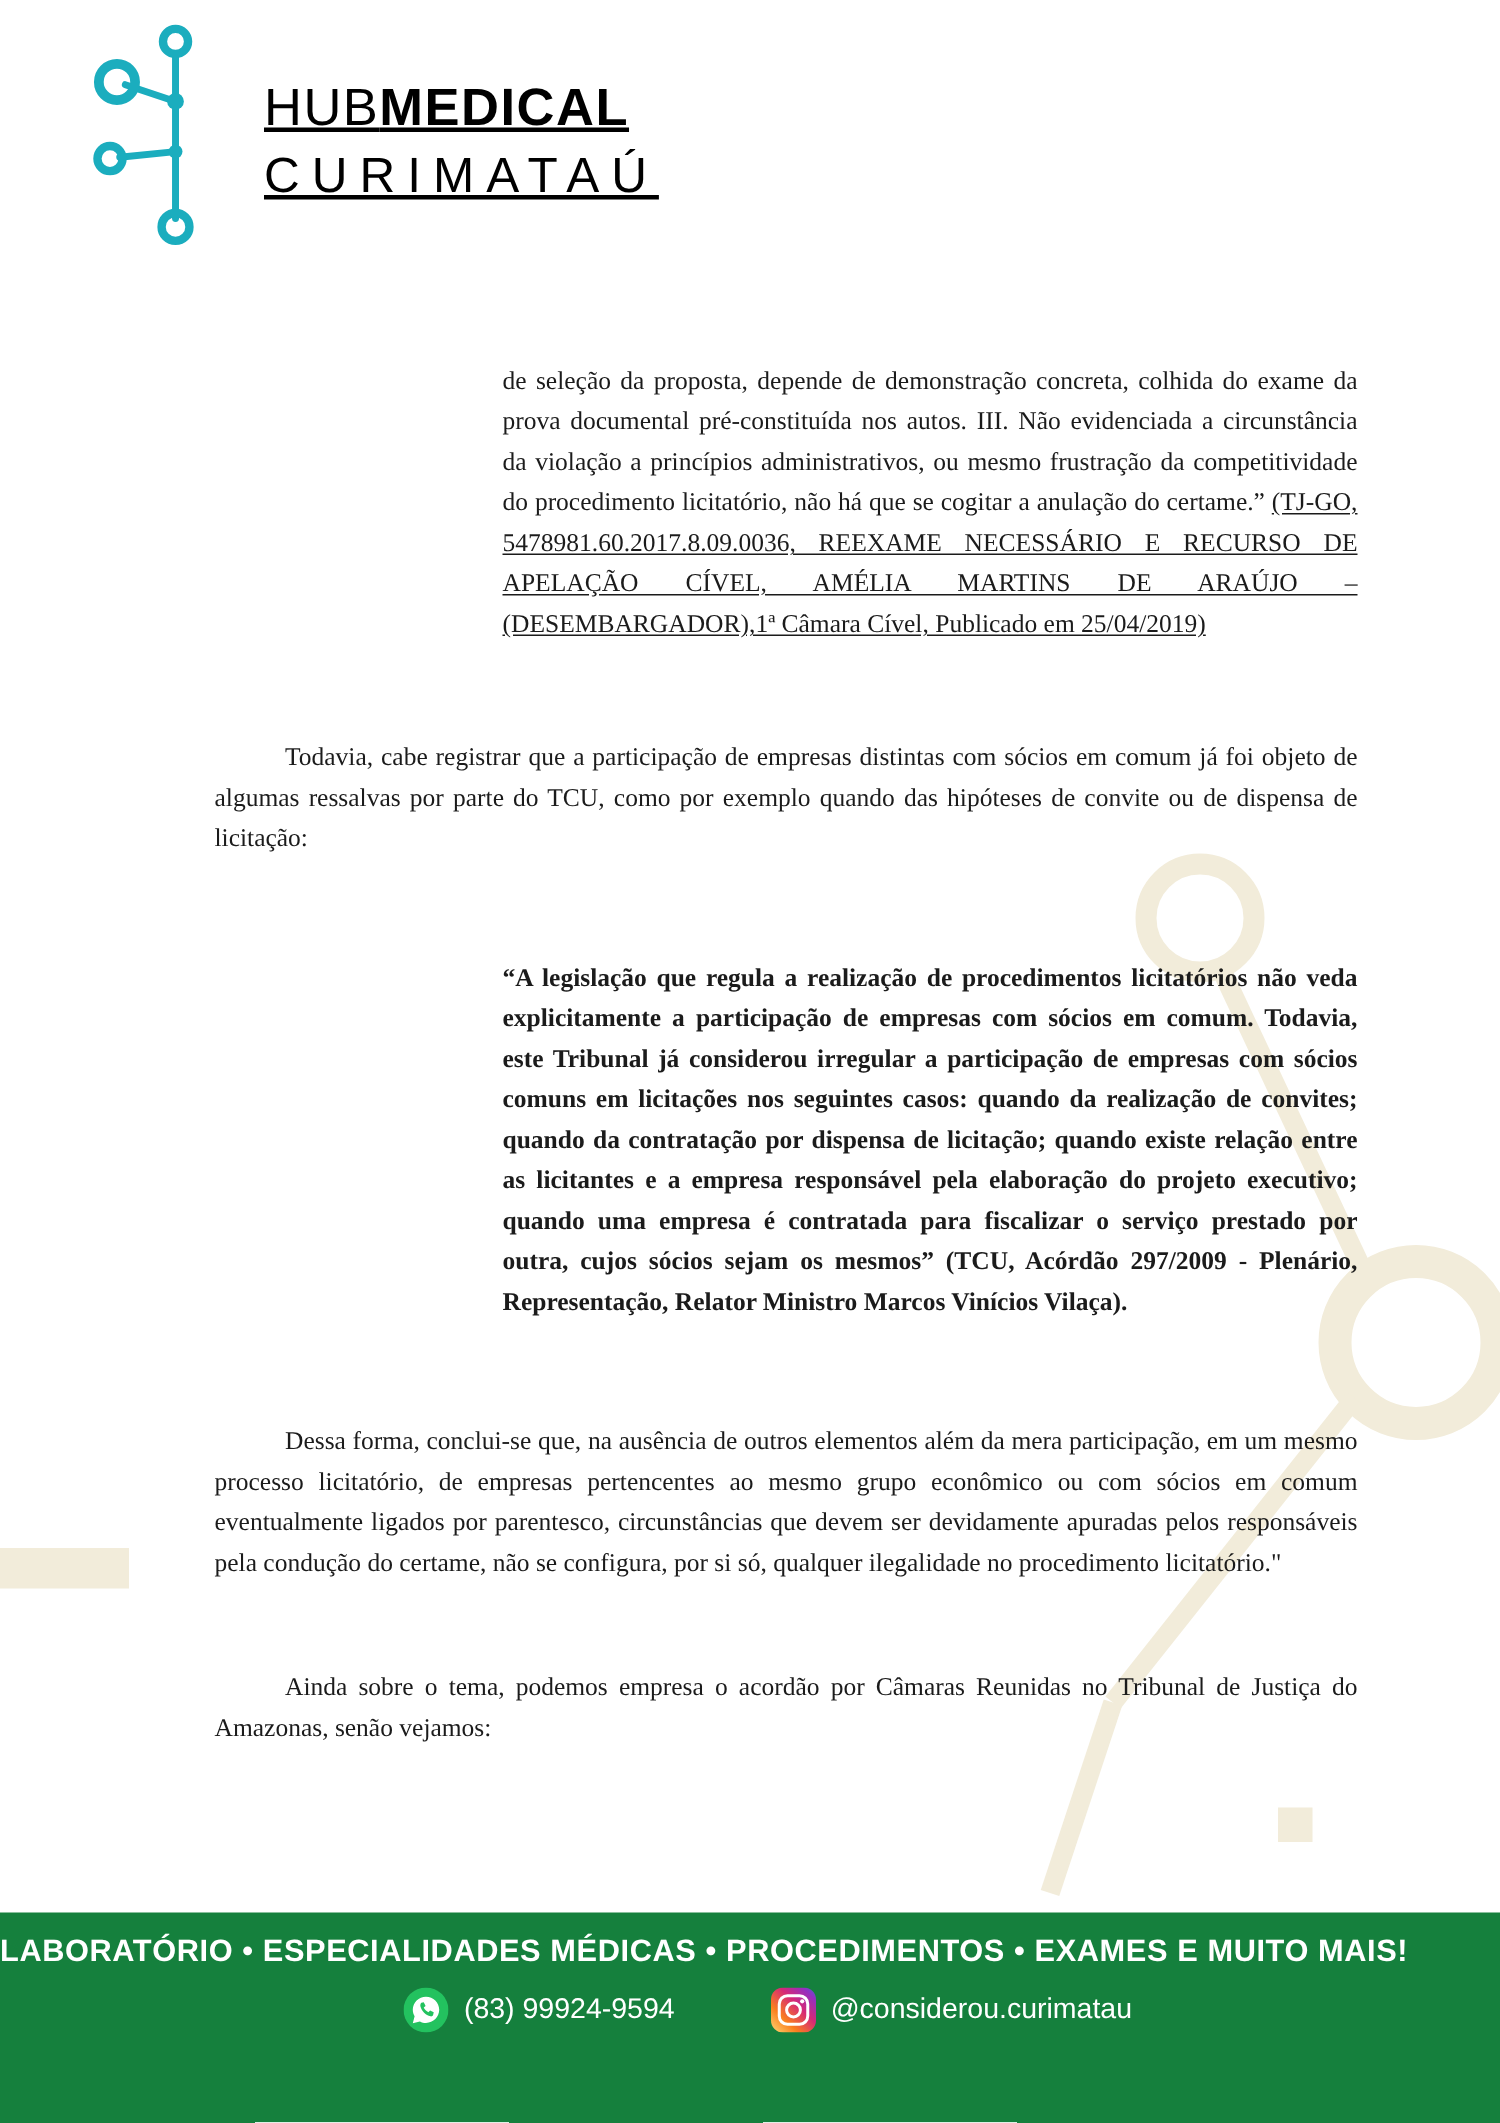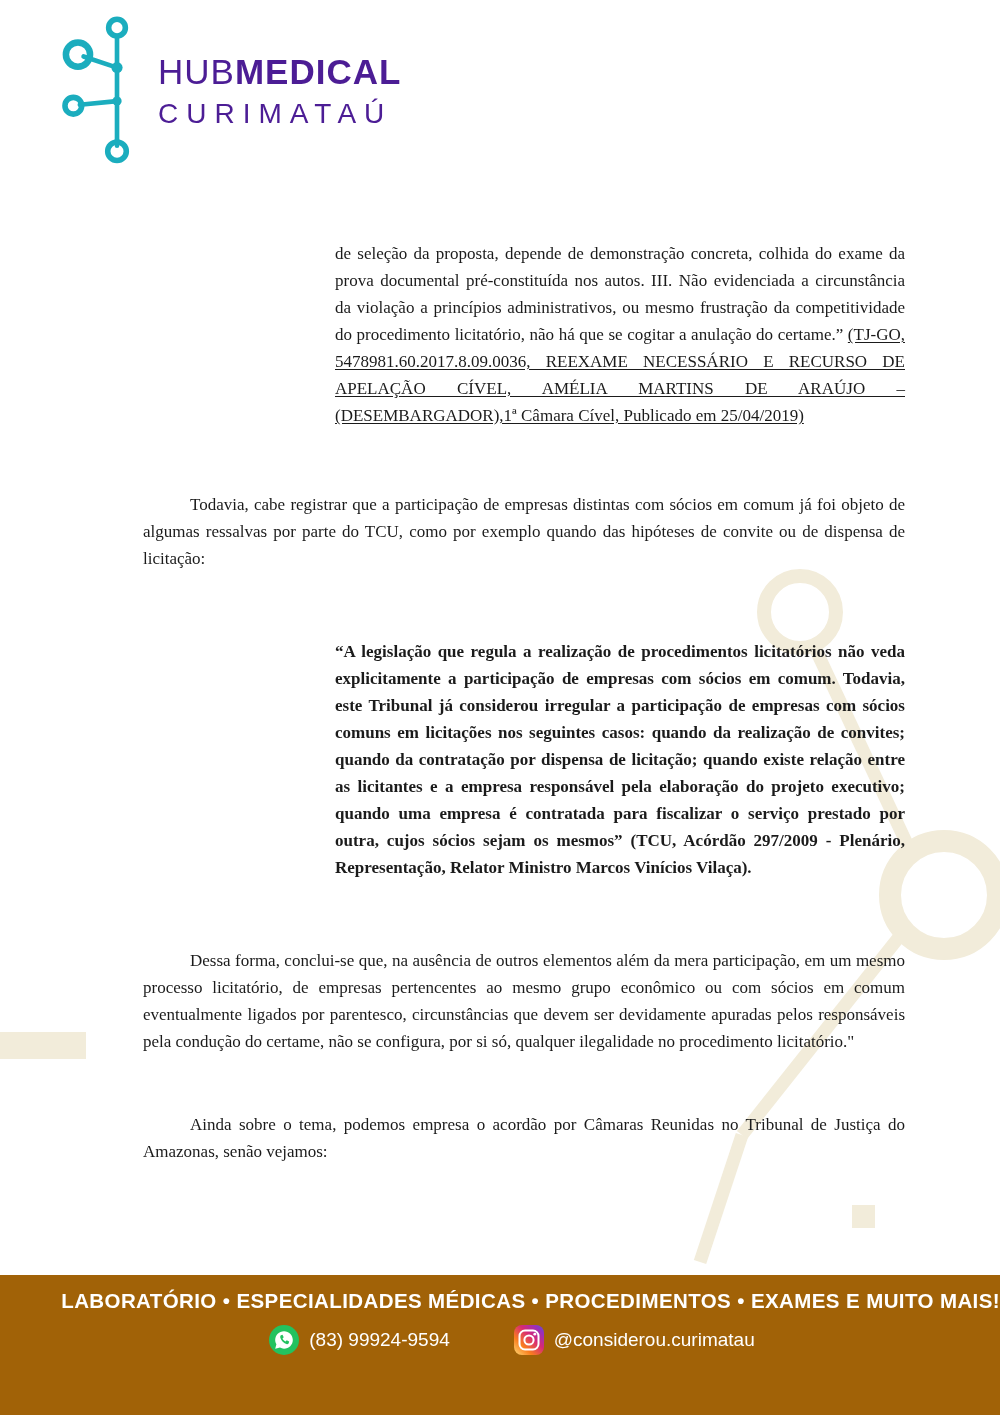--- a/index.html
+++ b/index.html
@@ -7,43 +7,43 @@
   .page {
     position:relative; width:1000px; height:1415px; margin:0 auto;
     background:#ffffff; overflow:hidden;
     font-family:"Liberation Serif", serif; color:#1b1b1b;
   }
   .watermark { position:absolute; top:0; left:0; z-index:0; pointer-events:none; }
 
   
   .letterhead { position:absolute; top:10px; left:56px; z-index:2; display:flex; align-items:flex-start; }
   .logo-icon { width:96px; height:158px; flex:0 0 auto; }
-  .logo-text { margin-left:6px; padding-top:44px; font-family:"Liberation Sans", sans-serif; color:#4c1d95; }
+  .logo-text { margin-left:24px; padding-top:44px; font-family:"Liberation Sans", sans-serif; color:#000000;text-decoration:underline; }
   .brand-line { font-size:35px; letter-spacing:1px; line-height:1; white-space:nowrap; }
   .brand-light { font-weight:400; }
   .brand-bold { font-weight:800; }
-  .brand-sub { font-size:28px; font-weight:400; letter-spacing:8px; margin-top:9px; white-space:nowrap; }
+  .brand-sub { font-size:33px; font-weight:400; letter-spacing:8px; margin-top:9px; white-space:nowrap; }
 
   
   .doc-body {
     position:absolute; top:198px; left:143px; width:762px; z-index:1;
     font-size:17px; line-height:27px; text-align:justify;
   }
   .quote { margin-left:192px; }
   .quote1 { margin-bottom:62px;margin-top:42px; }
   .para  { text-indent:47px; }
   .para1 { margin-bottom:66px; }
   .quote2 { margin-bottom:66px;font-weight:bold; }
   .para2 { margin-bottom:56px; }
   .underline { text-decoration:underline; text-underline-offset:2px; }
 
   
   .footer {
     position:absolute; left:0; right:0; bottom:0; height:140px; z-index:3;
-    background:#a16207; color:#ffffff; text-align:right;
+    background:#15803d; color:#ffffff; text-align:left;
     font-family:"Liberation Sans", sans-serif; padding-top:14px;
   }
   .footer-line1 { font-size:20.5px; font-weight:700; letter-spacing:.4px; }
   .footer-address { font-size:16.5px; margin-top:12px; font-weight:400; }
   .footer-contacts { margin-top:12px; display:flex; justify-content:center; align-items:center; gap:64px;padding-left:24px; }
   .contact { display:flex; align-items:center; gap:10px; font-size:19px; }
   .ci { width:30px; height:30px; display:block; }
 </style>
 </head>
 <body>

